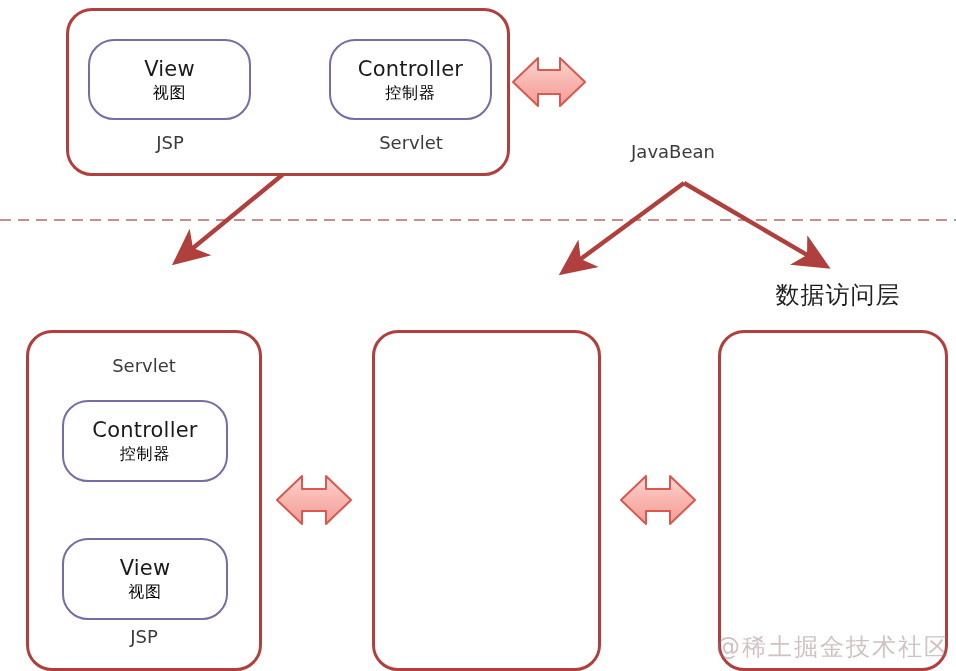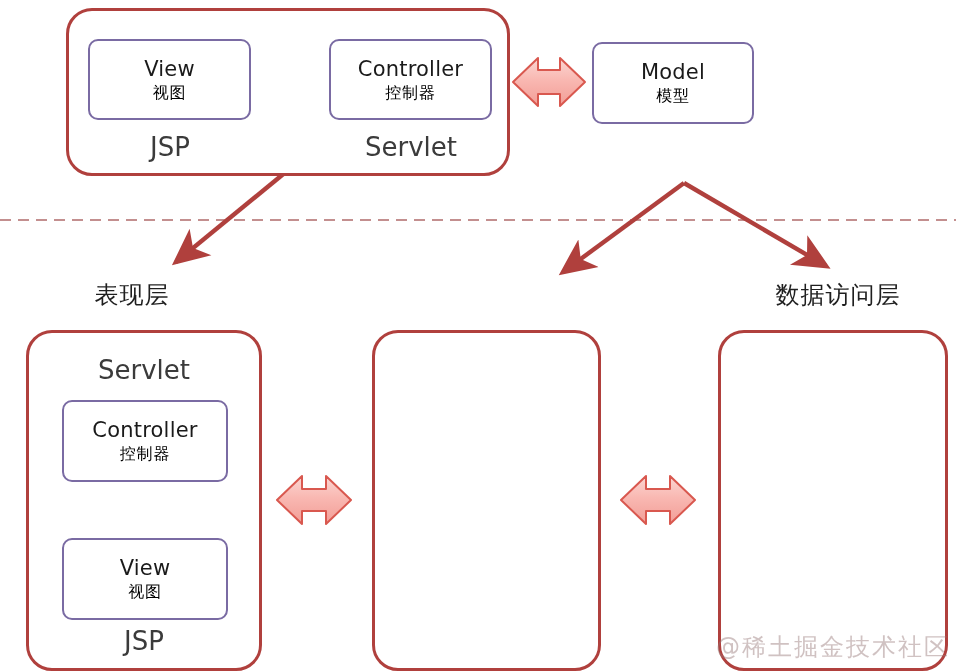--- a/index.html
+++ b/index.html
@@ -24,21 +24,21 @@
     box-sizing: border-box;
     background: #ffffff;
     border: 3px solid #b0403d;
     border-radius: 26px;
   }
   .pbox {
     position: absolute;
     box-sizing: border-box;
     background: #ffffff;
     border: 2.5px solid #7a6ba3;
-    border-radius: 10px;
+    border-radius: 26px;
     display: flex;
     flex-direction: column;
     align-items: center;
     justify-content: center;
     line-height: 1.22;
   }
   .pbox .en {
     font-size: 21px;
     color: #1a1a1a;
     letter-spacing: .2px;
@@ -46,21 +46,21 @@
   .pbox .cn {
     font-size: 16px;
     color: #000000;
     letter-spacing: .8px;
   }
 
   
   .cap {
     position: absolute;
     color: #3b3b3b;
-    font-size: 26px;
+    font-size: 18px;
     white-space: nowrap;
     text-align: center;
   }
   .cap.cn {
     color: #1f1f1f;
     font-size: 24px;
     letter-spacing: 1px;
   }
 
   
@@ -145,27 +145,23 @@
 
   <div class="pbox" style="left:329px; top:39px; width:163px; height:81px;">
     <span class="en">Controller</span>
     <span class="cn">控制器</span>
   </div>
 
   <div class="cap" style="left:110px; top:132px; width:120px;">JSP</div>
 
   <div class="cap" style="left:351px; top:132px; width:120px;">Servlet</div>
 
-  <div class="pbox" style="left:592px; top:42px; width:162px; height:82px;">
-    <span class="en">Model</span>
-    <span class="cn">模型</span>
-  </div>
 
+  <div class="cap" style="left:613px; top:141px; width:120px;">JavaBean</div>
 
-  <div class="cap cn" style="left:62px; top:279px; width:140px;">表现层</div>
 
 
   <div class="cap cn" style="left:763px; top:279px; width:150px;text-align:center;">数据访问层</div>
 
   <div class="rbox" style="left:26px; top:330px; width:236px; height:341px;"></div>
 
   <div class="cap" style="left:84px; top:355px; width:120px;">Servlet</div>
 
   <div class="pbox" style="left:62px; top:400px; width:166px; height:82px;">
     <span class="en">Controller</span>

